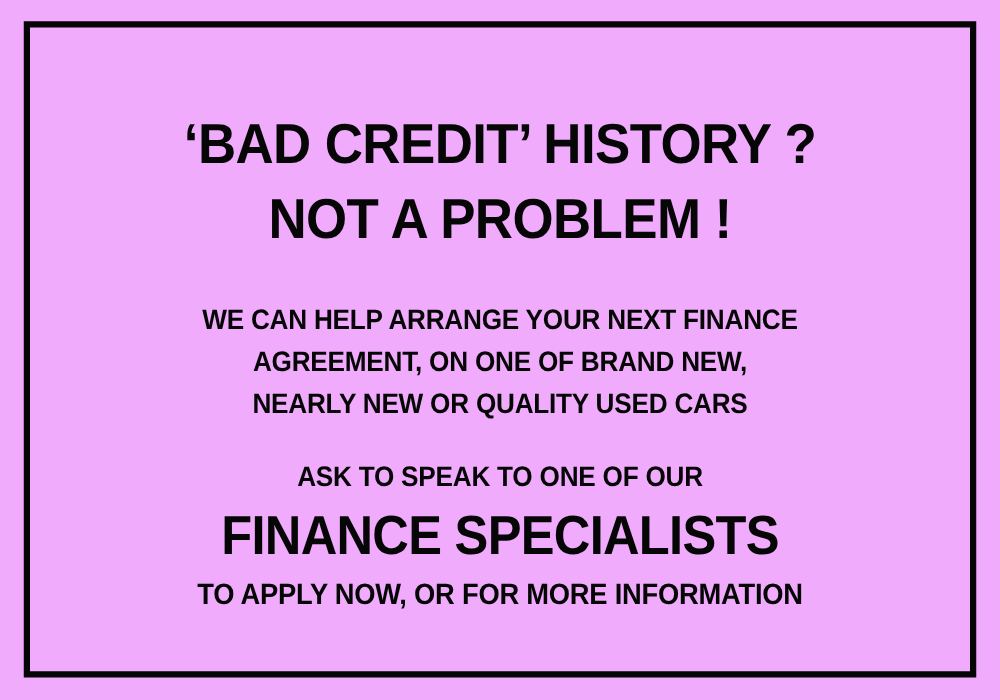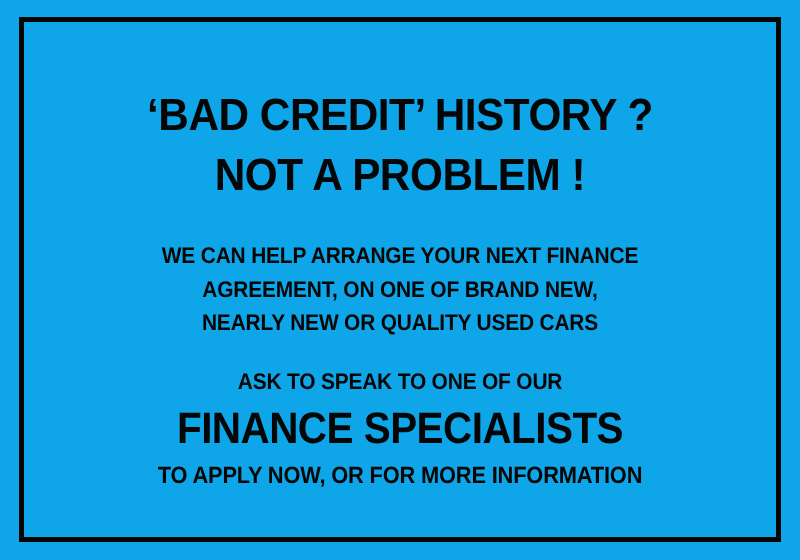--- a/index.html
+++ b/index.html
@@ -14,21 +14,21 @@
   body {
     background: #0ef20e;
     font-family: "Liberation Sans", sans-serif;
     -webkit-font-smoothing: antialiased;
   }
 
   #poster {
     position: relative;
     width: 800px;
     height: 560px;
-    background: #0ea5e9;
+    background: #f0abfc;
   }
 
   
   #frame {
     position: absolute;
     left: 19px;
     top: 17px;
     width: 762px;
     height: 525px;
     border: 5px solid #050505;

